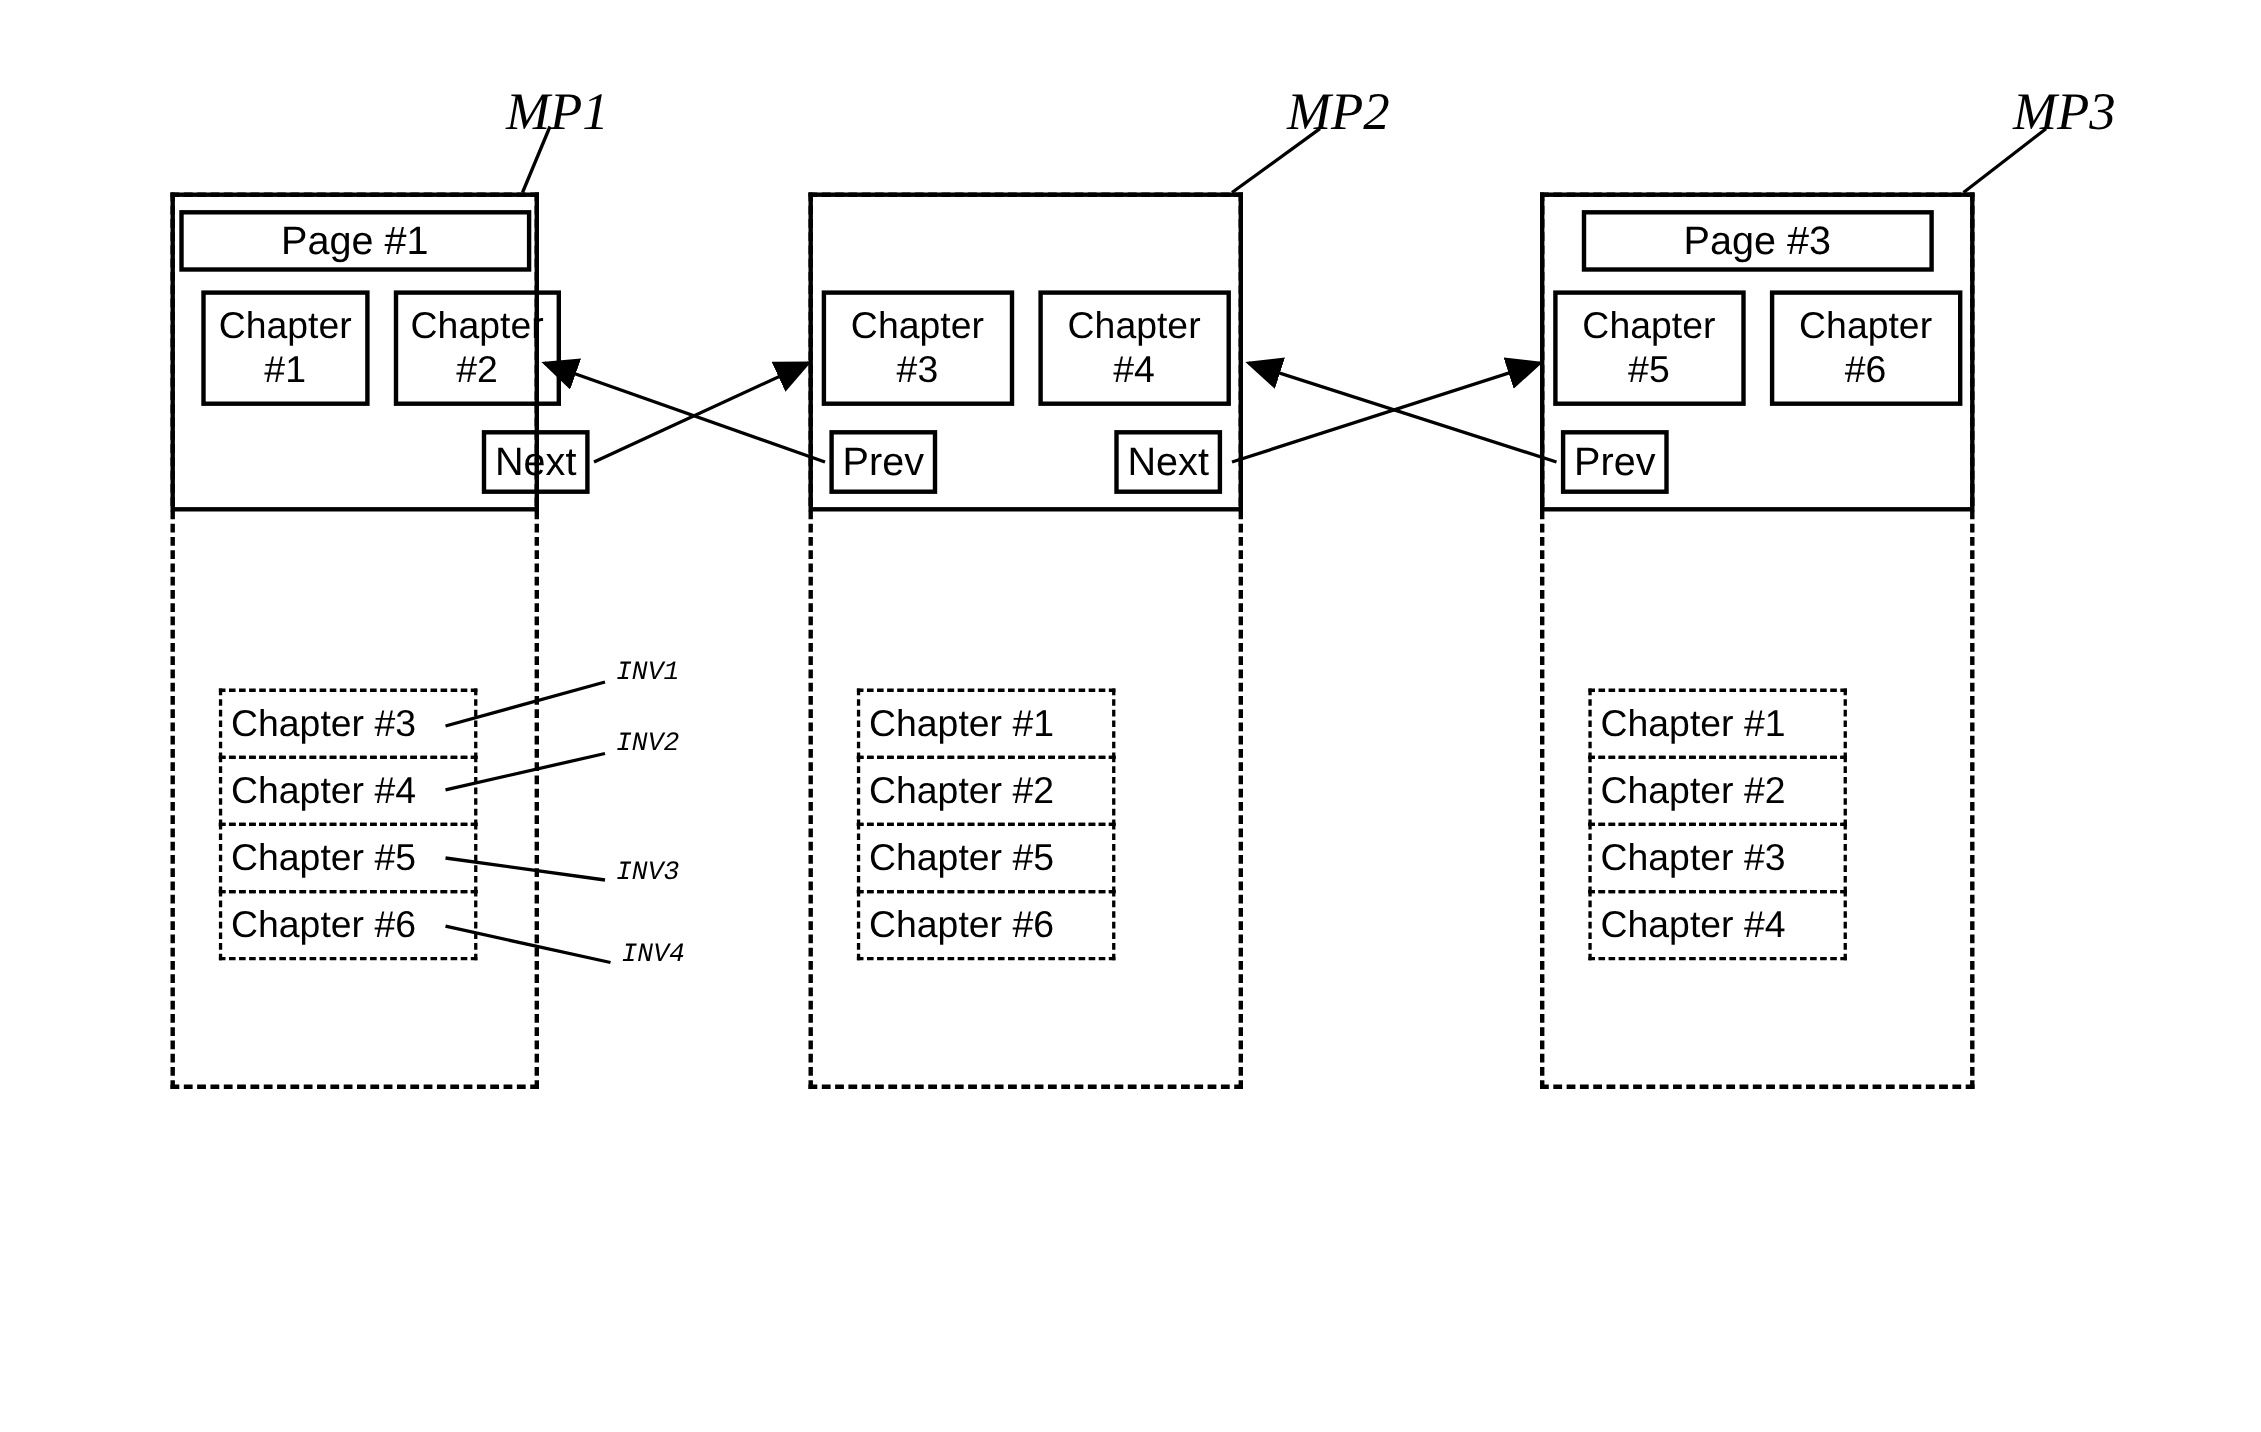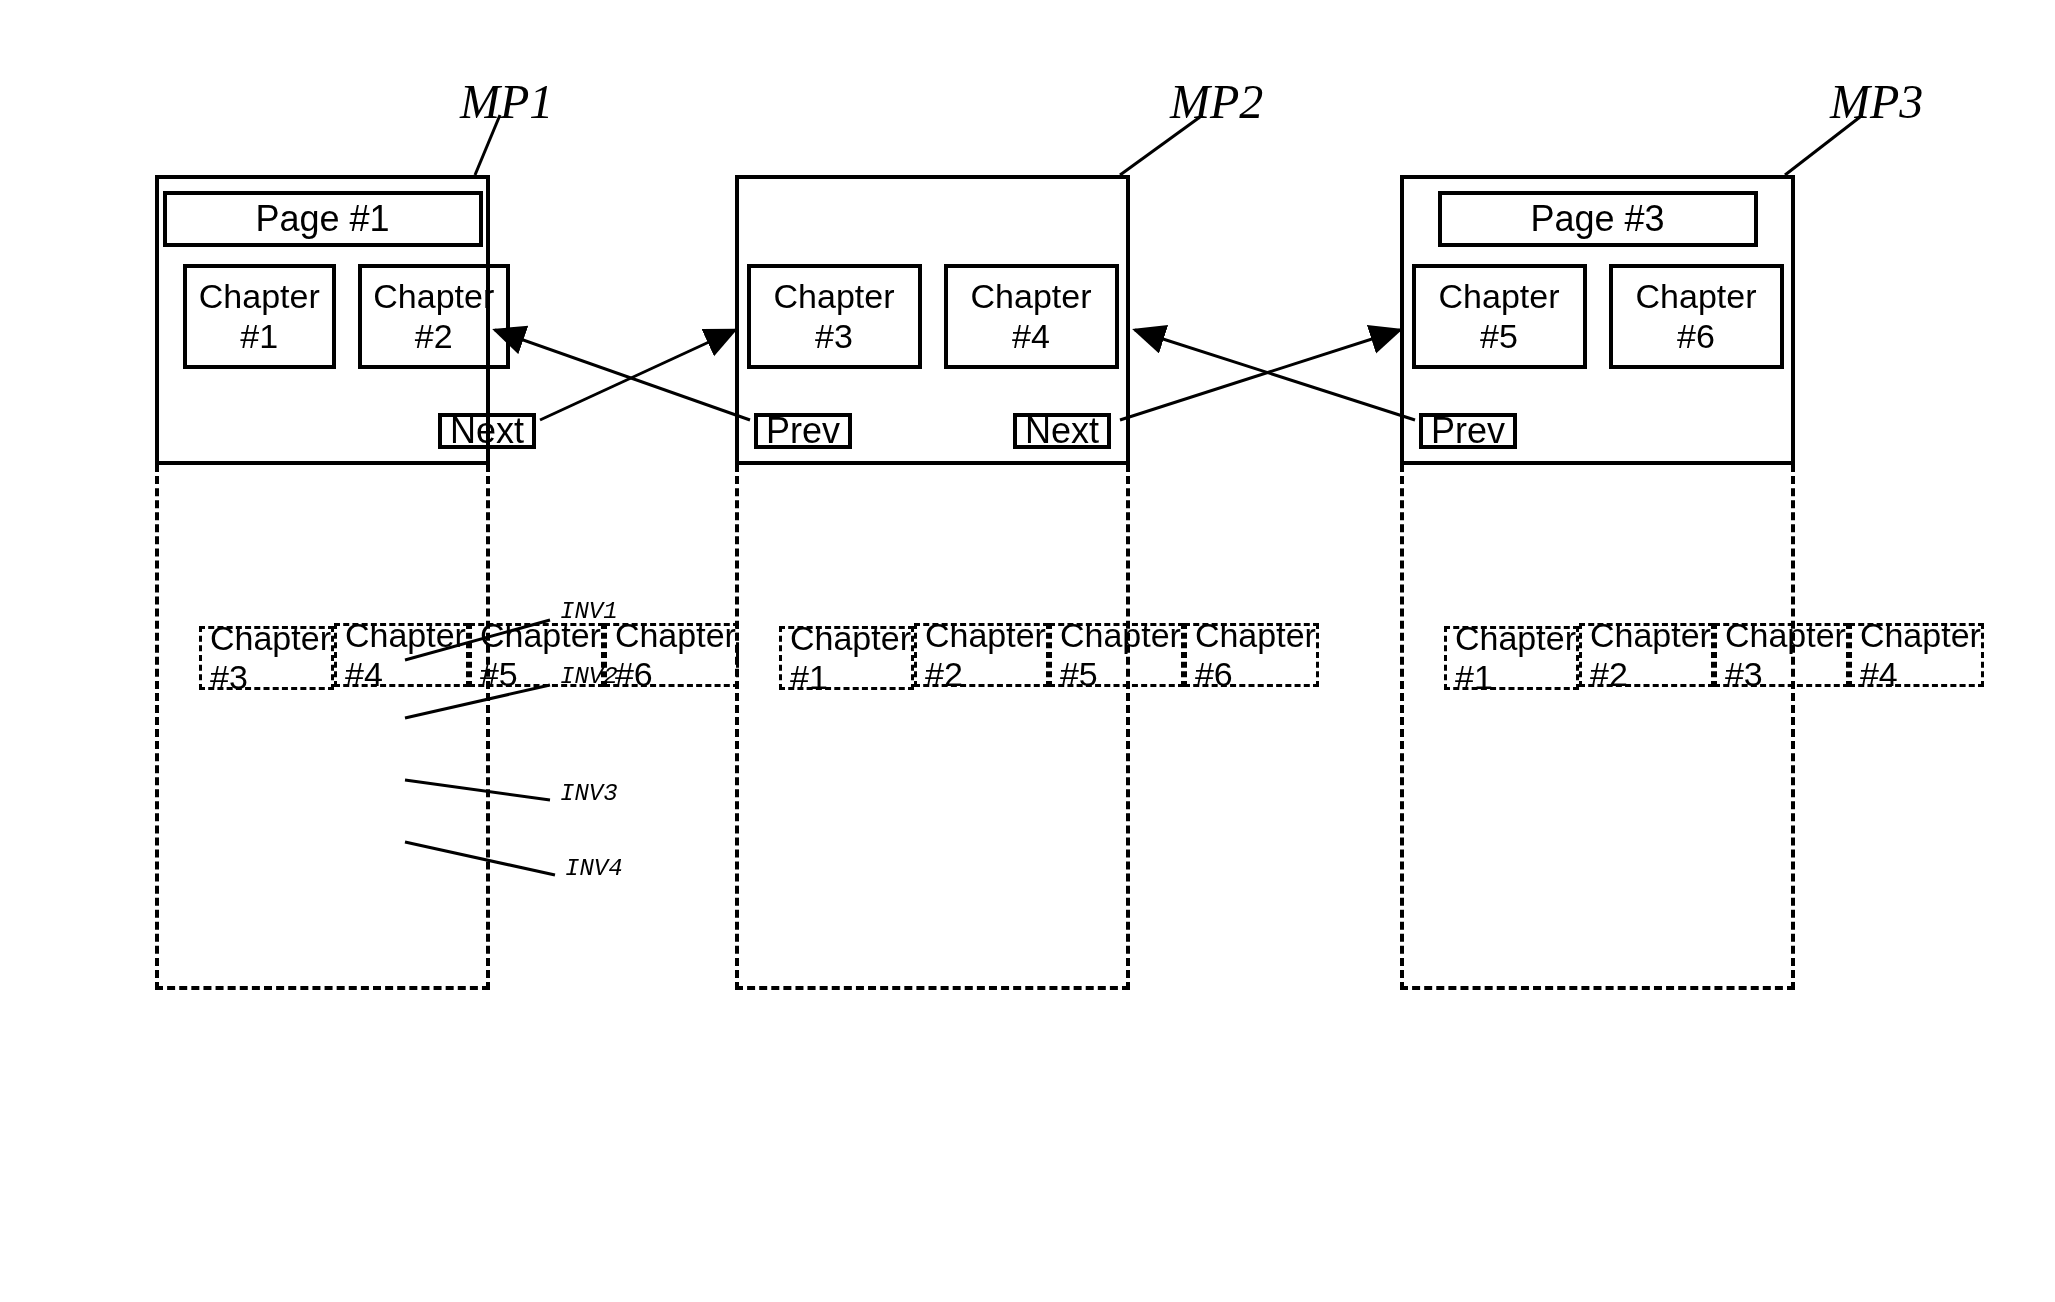--- a/index.html
+++ b/index.html
@@ -54,33 +54,34 @@
     align-items: center;
     justify-content: center;
     font-size: 34px;
     line-height: 1.15;
     text-align: left;
   }
   .nav-btn {
     border: 4px solid #000;
     position: absolute;
     bottom: 12px;
-    height: 36px;
+    height: 58px;
     padding: 0 8px;
     display: flex;
     align-items: center;
     justify-content: center;
     font-size: 36px;
   }
   .inv-stack {
     position: absolute;
     left: 40px;
     top: 165px;
     width: 235px;
     display: flex;
+    flex-direction: column;
   }
   .inv-cell {
     border: 3px dashed #000;
     height: 64px;
     display: flex;
     align-items: center;
     padding-left: 8px;
     font-size: 34px;
     margin-top: -3px;
   }

